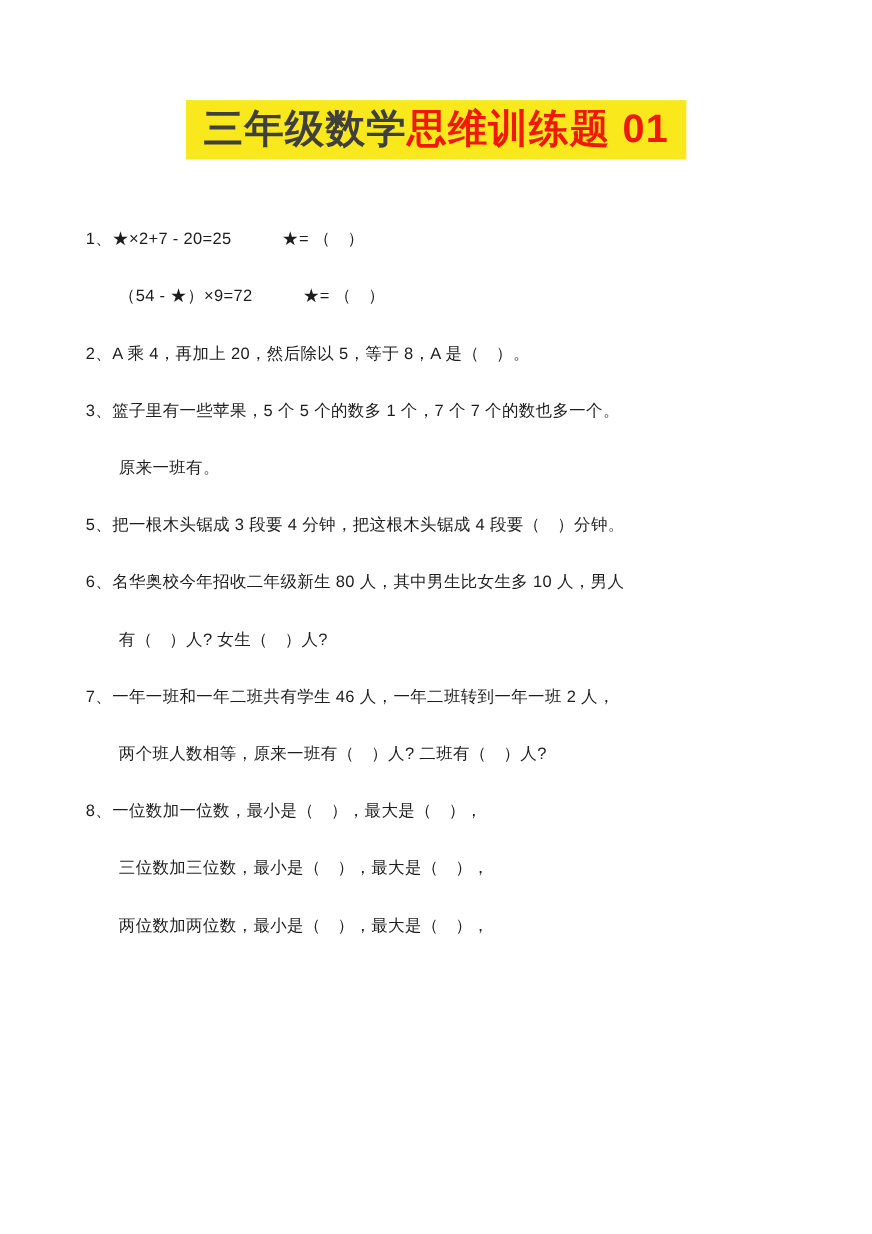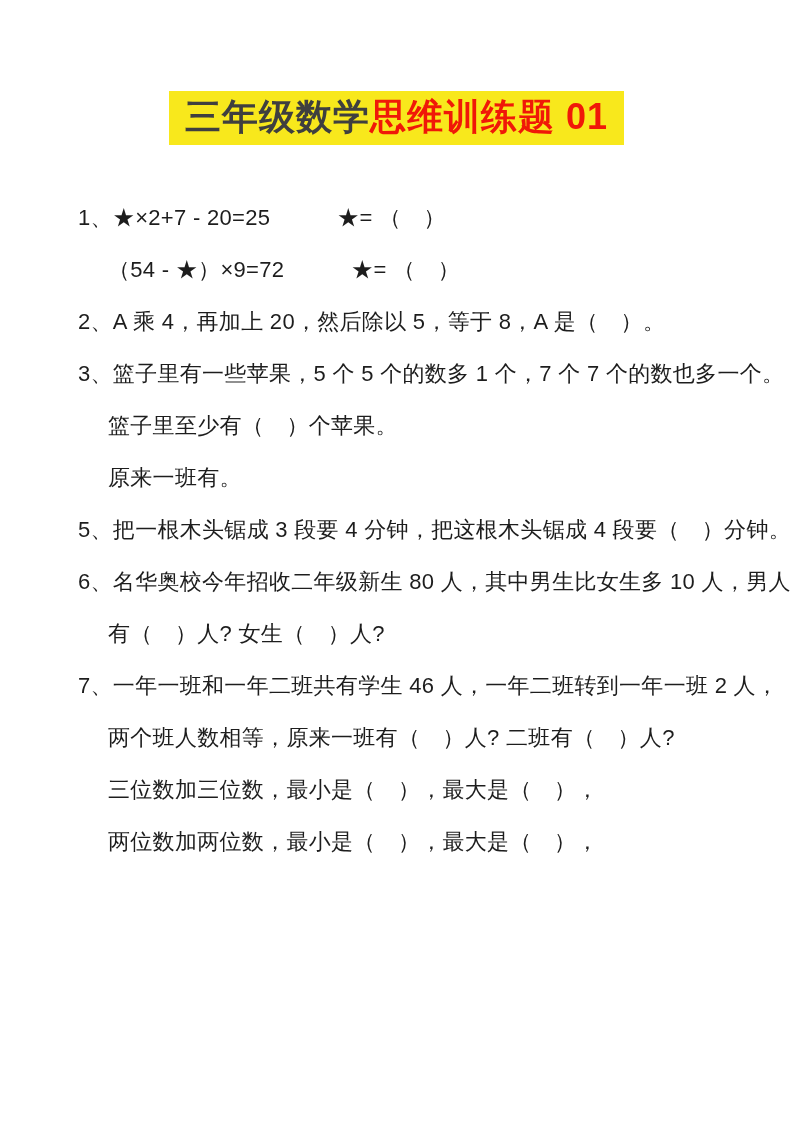--- a/index.html
+++ b/index.html
@@ -28,21 +28,21 @@
     letter-spacing: 1px;
     white-space: pre;
   }
   .content {
     position: absolute;
     top: 192px;
     left: 0;
     width: 100%;
   }
   .line {
-    font-size: 22px;
+    font-size: 15px;
     line-height: 52px;
     white-space: pre;
     padding-left: 108px;
     letter-spacing: 0.3px;
   }
   .line.first {
     padding-left: 78px;
   }
 </style>
 </head>
@@ -52,24 +52,24 @@
 
   <div class="title-row">
     <span class="title-highlight" style="background: rgb(248, 232, 28);"><span style="color: rgb(63, 63, 63);">三年级数学</span><span style="color: rgb(240, 24, 8);">思维训练题 01</span></span>
   </div>
 
   <div class="content">
     <div class="line first">1、★×2+7 - 20=25　　　★= （　）</div>
     <div class="line">（54 - ★）×9=72　　　★= （　）</div>
     <div class="line first">2、A 乘 4，再加上 20，然后除以 5，等于 8，A 是（　）。</div>
     <div class="line first">3、篮子里有一些苹果，5 个 5 个的数多 1 个，7 个 7 个的数也多一个。</div>
-    <div class="line">篮子里至少有（　）个苹果。</div>
     <div class="line">原来一班有。</div>
     <div class="line first">5、把一根木头锯成 3 段要 4 分钟，把这根木头锯成 4 段要（　）分钟。</div>
     <div class="line first">6、名华奥校今年招收二年级新生 80 人，其中男生比女生多 10 人，男人</div>
     <div class="line">有（　）人? 女生（　）人?</div>
     <div class="line first">7、一年一班和一年二班共有学生 46 人，一年二班转到一年一班 2 人，</div>
     <div class="line">两个班人数相等，原来一班有（　）人? 二班有（　）人?</div>
+    <div class="line first">8、一位数加一位数，最小是（　），最大是（　），</div>
     <div class="line">三位数加三位数，最小是（　），最大是（　），</div>
     <div class="line">两位数加两位数，最小是（　），最大是（　），</div>
   </div>
 
 </div>
 
 </body></html>

